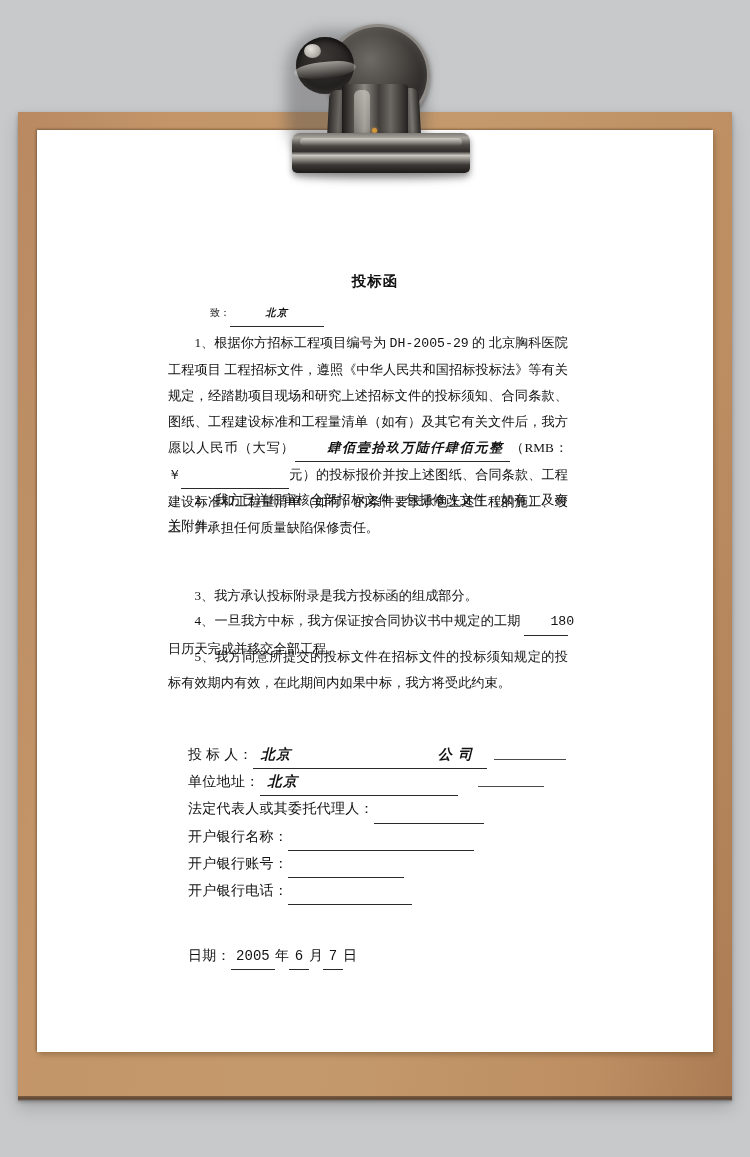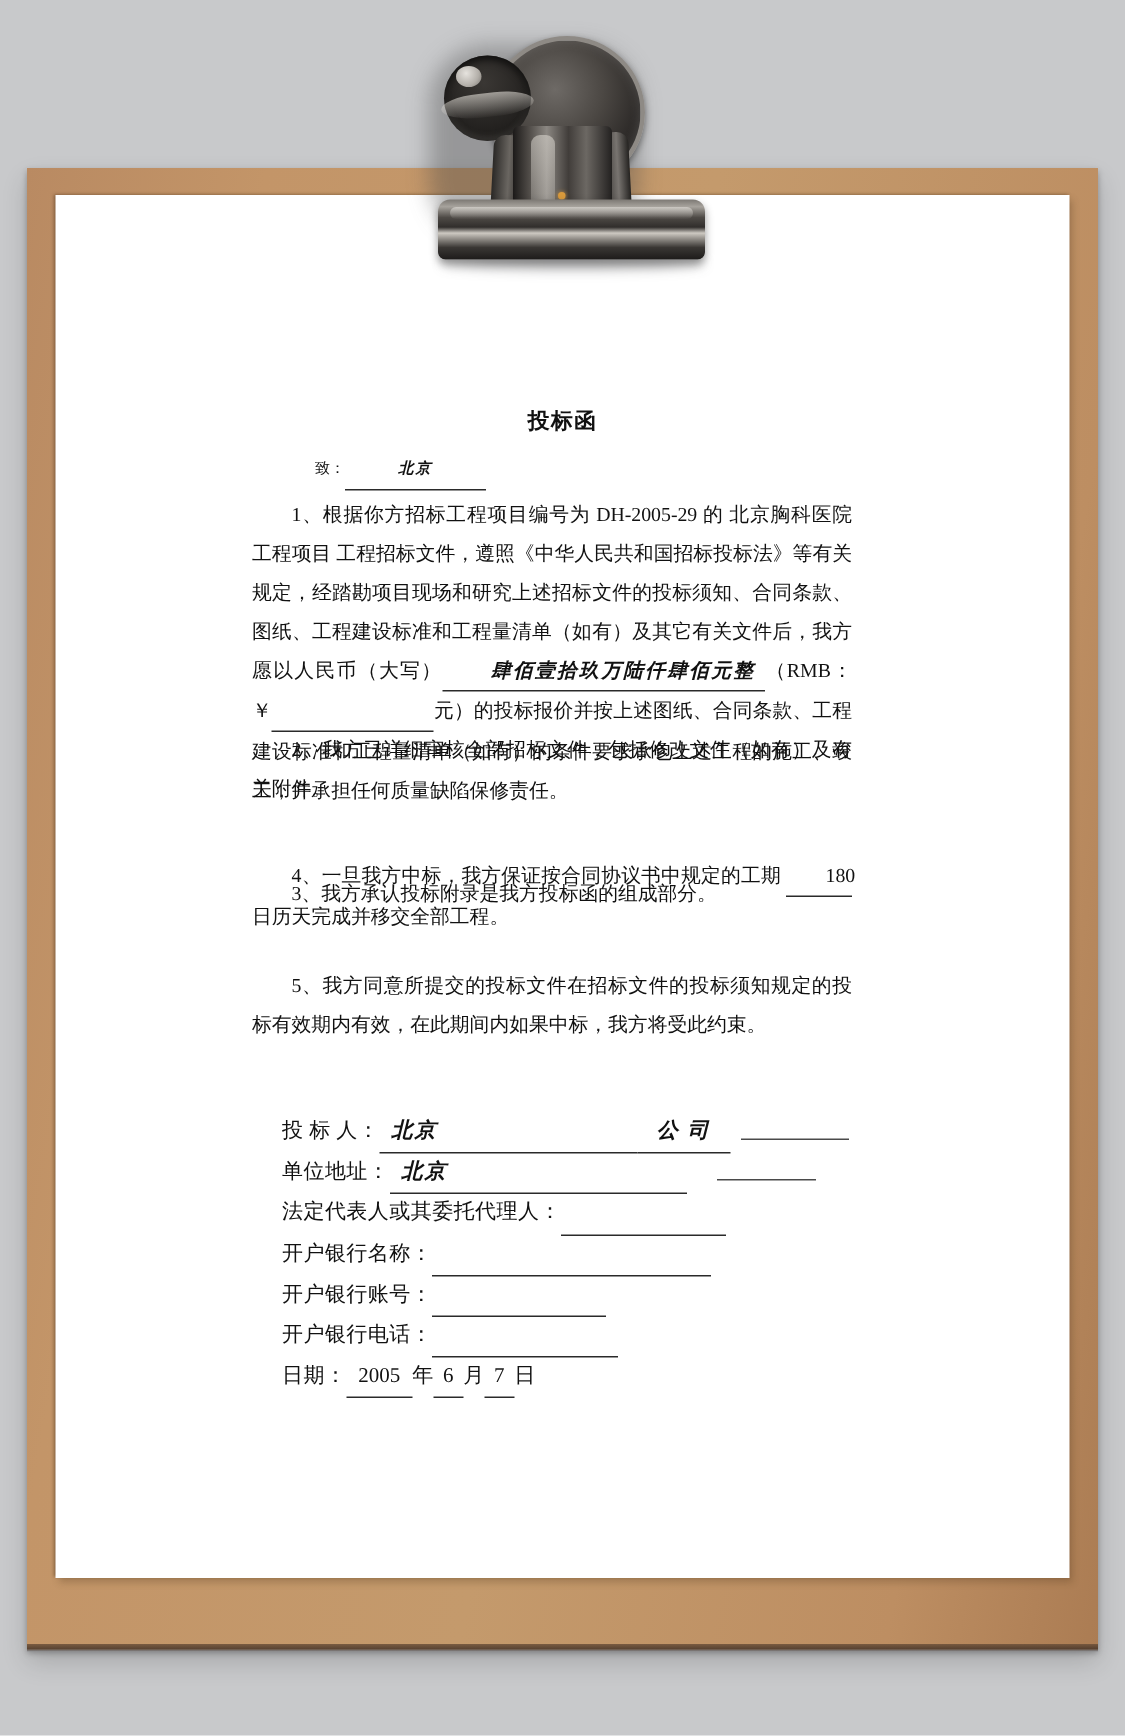--- a/index.html
+++ b/index.html
@@ -230,21 +230,21 @@
     border-bottom: 1.1px solid #2a2a2a;
     text-align: center;
     vertical-align: baseline;
   }
   .hand {
     font-family: "Liberation Serif", "DejaVu Serif", serif;
     font-weight: bold;
     font-style: italic;
     letter-spacing: 1.5px;
   }
-  .num { font-family: Liberation Serif, serif; }
+  .num { font-family: Liberation Mono, monospace; margin-top: 38px; }
 
   
   #line-to {
     position: absolute;
     left: 131px;
     top: 170px;
     font-size: 10px;
     margin-left: 42px;
   }
   #line-to .fill { width: 86px; padding: 0 4px; }

